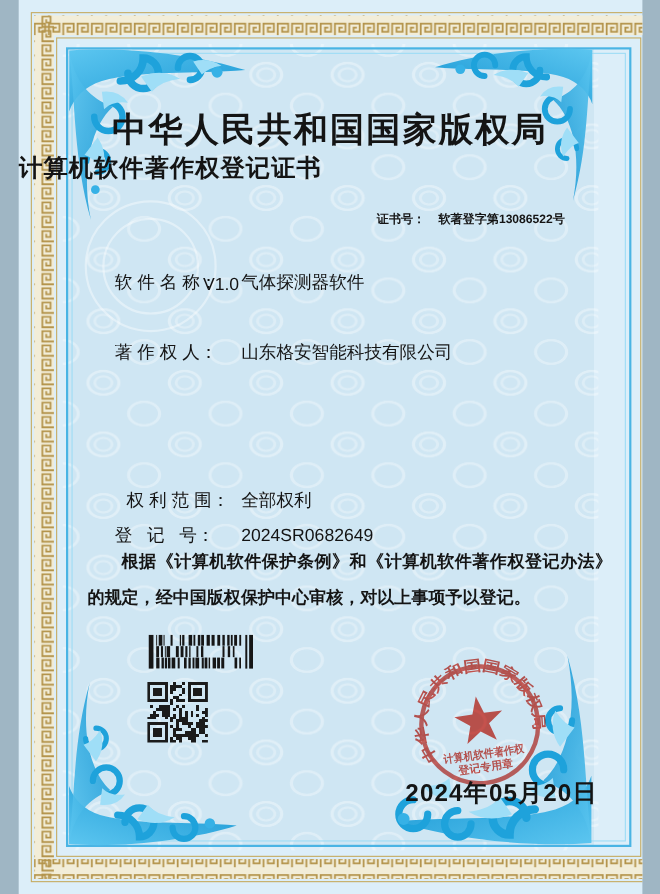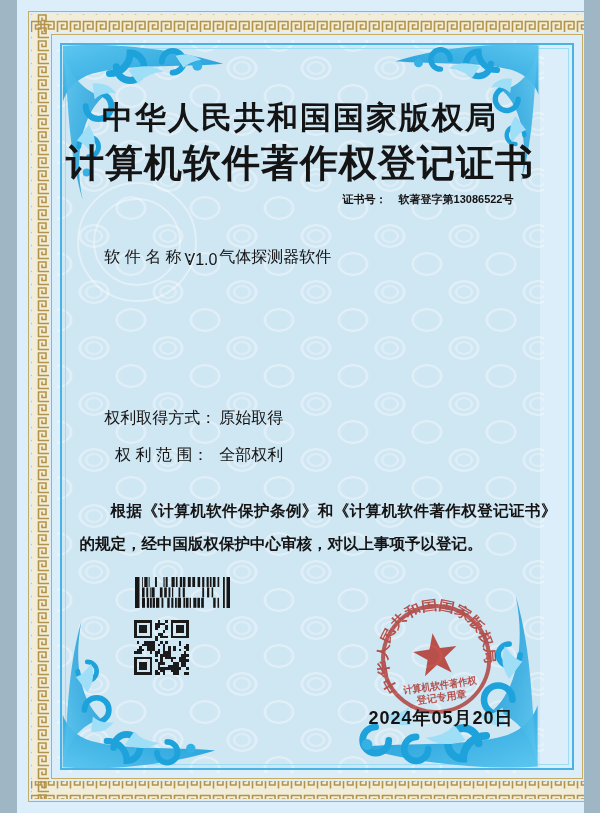--- a/index.html
+++ b/index.html
@@ -33,42 +33,42 @@
   }
   .frame-svg{position:absolute;left:0;top:0;}
   .corner{position:absolute;pointer-events:none;}
   .corner.tl{left:42px;top:40px;width:168px;height:168px;}
   .corner.tr{right:42px;top:40px;width:150px;height:150px;transform:scaleX(-1);}
   .corner.bl{left:42px;bottom:40px;width:160px;height:160px;transform:scaleY(-1);}
   .corner.br{right:42px;bottom:40px;width:186px;height:186px;transform:scale(-1,-1);}
 
   .title1{position:absolute;left:0;right:0;top:97px;text-align:center;
     font-family:"Liberation Serif", serif;font-weight:bold;font-size:31px;letter-spacing:2px;}
-  .title2{position:absolute;left:0;right:0;top:138px;text-align:center;
-    font-family:Liberation Serif, serif;font-weight:bold;font-size:38px;letter-spacing:1px;}
+  .title2{position:absolute;left:0;right:0;top:138px;
+    font-family:Liberation Serif, serif;font-weight:bold;font-size:22px;letter-spacing:1px;}
   .cert-no{position:absolute;right:70px;top:192px;font-size:11px;font-weight:bold;white-space:pre;}
   .cert-no .gap{display:inline-block;width:12px;}
 
   .row{position:absolute;left:70px;font-size:16px;font-weight:normal;white-space:pre;}
   .row .lbl{display:inline-block;width:115px;}
   .row .val{display:inline-block;}
   .row .val2{position:absolute;left:98px;top:22px;}
   .r1{top:229px;} .r2{top:292px;} .r3{top:390px;} .r4{top:427px;text-align:center;} .r5{top:459px;}
 
   .body-par{position:absolute;left:63px;width:477px;top:494px;
     font-size:15.5px;font-weight:bold;line-height:33px;text-indent:2em;text-align:justify;}
 
   .barcode{position:absolute;left:118px;top:577px;width:95px;height:31px;}
   .qr{position:absolute;left:117px;top:620px;width:55px;height:55px;}
 
   .seal{position:absolute;left:357px;top:596px;width:124px;height:124px;
     transform:rotate(-8deg);mix-blend-mode:multiply;opacity:.9;}
   .seal text{font-family:"Liberation Sans", sans-serif;font-weight:bold;}
 
-  .date{position:absolute;left:352px;top:706px;font-size:18px;font-weight:bold;letter-spacing:1px;}
+  .date{position:absolute;left:352px;top:706px;font-size:22px;font-weight:bold;letter-spacing:1px;}
 </style>
 </head>
 <body>
 
 <div class="page">
 
   <div class="inner-bg"></div>
   <div class="watermark"></div>
   <div class="emblem-large">
       <div class="ring2"></div>
@@ -175,28 +175,31 @@
 
   <div class="title1">中华人民共和国国家版权局</div>
   <div class="title2">计算机软件著作权登记证书</div>
 
   <div class="cert-no"><span>证书号：</span><span class="gap"></span><span>软著登字第13086522号</span></div>
 
   <div class="row r1">
     <span class="lbl">软 件 名 称：</span><span class="val">气体探测器软件</span>
     <span class="val2">V1.0</span>
   </div>
-  <div class="row r3">
-    <span class="lbl">权利取得方式：</span><span class="val">原始取得</span>
+  <div class="row r2">
+    <span class="lbl">著 作 权 人：</span><span class="val">山东格安智能科技有限公司</span>
   </div>
   <div class="row r4">
     <span class="lbl">权 利 范 围：</span><span class="val">全部权利</span>
   </div>
-
-  <div class="body-par">根据《计算机软件保护条例》和《计算机软件著作权登记证书》的规定，经中国版权保护中心审核，对以上事项予以登记。</div>
+  <div class="row r5">
+    <span class="lbl">登   记   号：</span><span class="val">2024SR0682649</span>
+  </div>
+
+  <div class="body-par">根据《计算机软件保护条例》和《计算机软件著作权登记办法》的规定，经中国版权保护中心审核，对以上事项予以登记。</div>
 
   <div class="barcode">
     <svg id="bc-svg" width="95" height="31" viewBox="0 0 95 31">
         <rect x="0" y="0" width="4.5" height="31" fill="#161616"></rect>
         <rect x="88" y="0" width="1.8" height="31" fill="#161616"></rect>
         <rect x="91.5" y="0" width="3.5" height="31" fill="#161616"></rect>
         <rect x="7" y="0" width="0.8251101231319412" height="10" fill="#161616"></rect>
         <rect x="9.275651782739747" y="0" width="3.333083263194693" height="10" fill="#161616"></rect>
         <rect x="13.660879717888722" y="0" width="0.9379466625572865" height="10" fill="#161616"></rect>
         <rect x="20.048335998620995" y="0" width="1.8692164669135662" height="10" fill="#161616"></rect>

